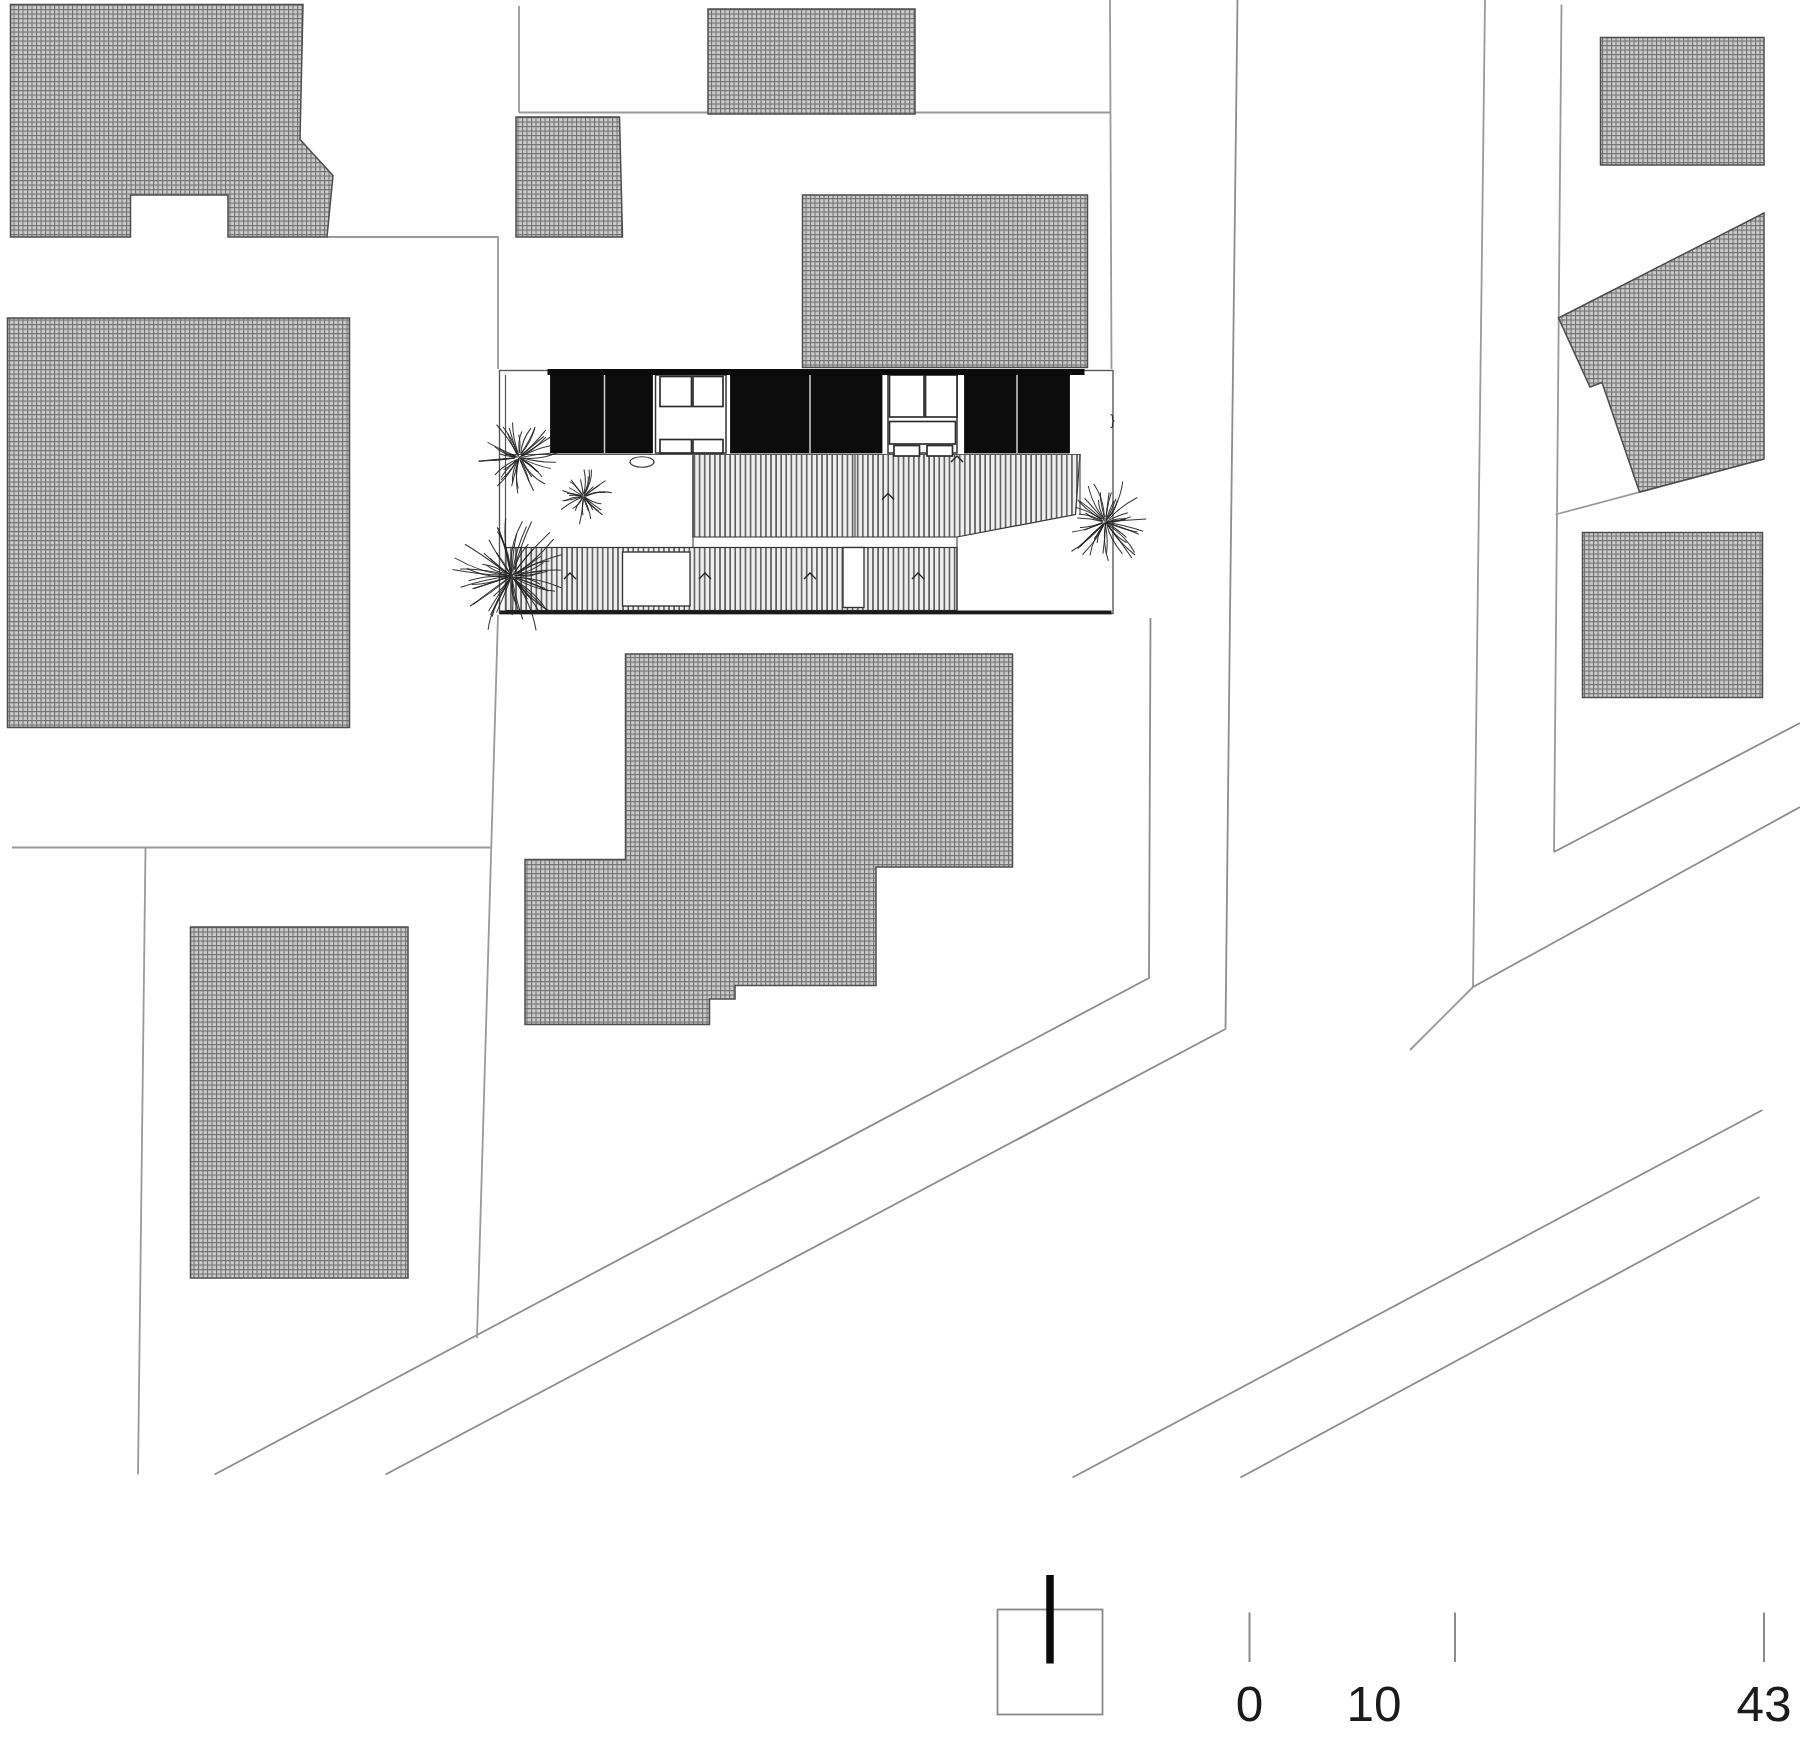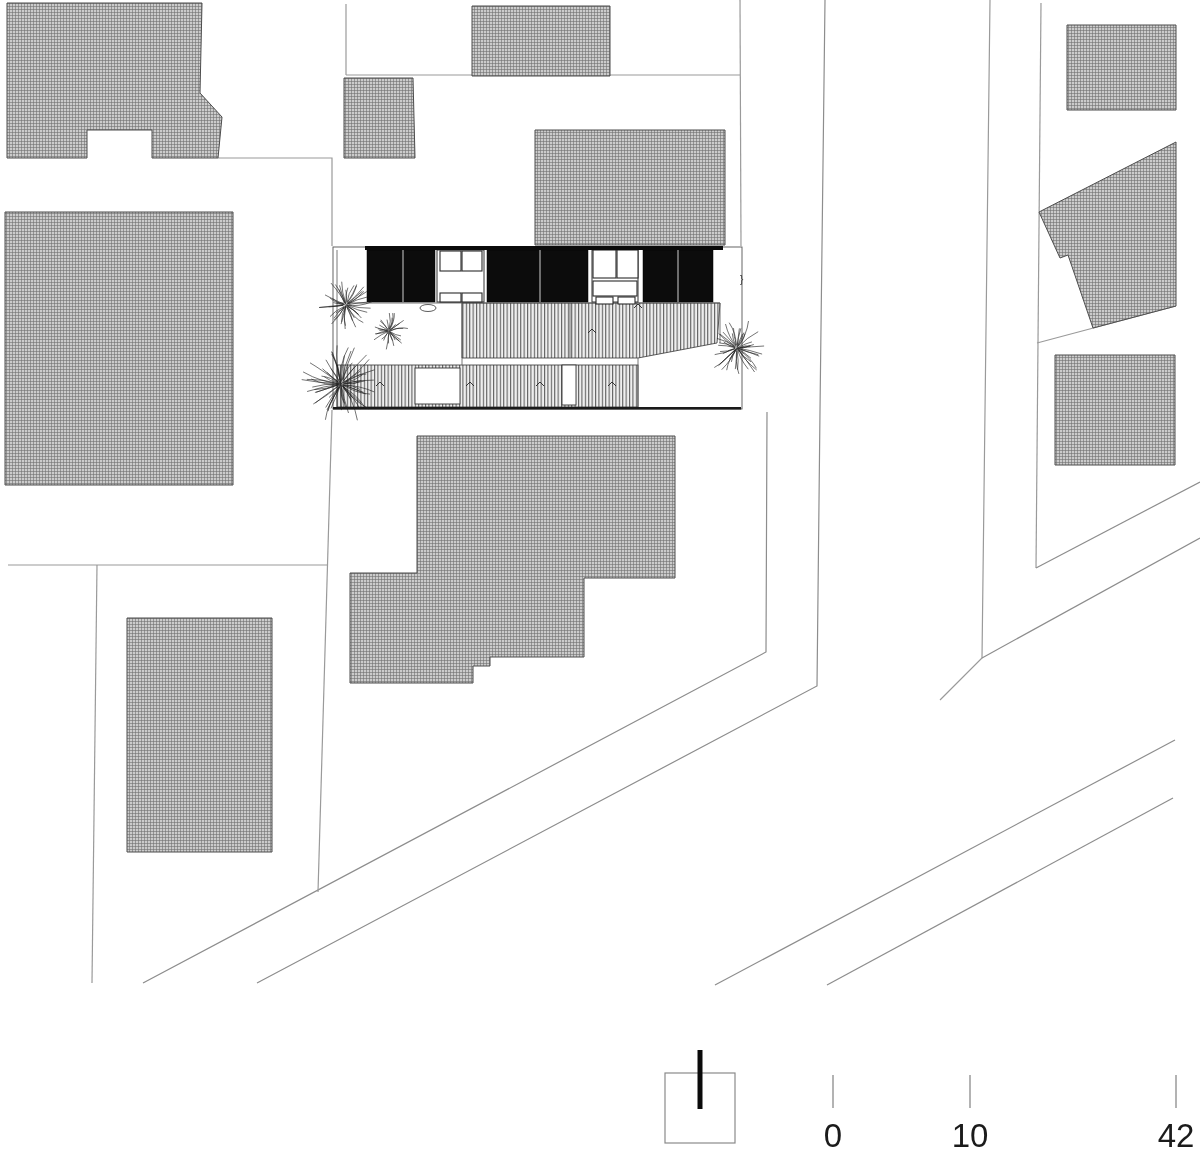--- a/index.html
+++ b/index.html
@@ -298,15 +298,15 @@
     <g id="g-scale">
         <rect x="665" y="1073" width="70" height="70" fill="#ffffff" stroke="#8a8a8a" stroke-width="1.2"></rect>
         <line x1="700" y1="1050" x2="700" y2="1109" stroke="#0a0a0a" stroke-width="5"></line>
         <line x1="833" y1="1075" x2="833" y2="1108" stroke="#8a8a8a" stroke-width="1.3"></line>
         <line x1="970" y1="1075" x2="970" y2="1108" stroke="#8a8a8a" stroke-width="1.3"></line>
         <line x1="1176" y1="1075" x2="1176" y2="1108" stroke="#8a8a8a" stroke-width="1.3"></line>
       </g>
   </svg>
 
   <div class="scale-label" style="left: 833px; top: 1119px;">0</div>
-  <div class="scale-label" style="left: 970px; top: 1119px;">10</div>
-  <div class="scale-label" style="left: 1176px; top: 1119px;">42</div>
+  <div class="scale-label" style="left: 916px; top: 1119px;">10</div>
+  <div class="scale-label" style="left: 1176px; top: 1119px;">43</div>
 </div>
 
 </body></html>

